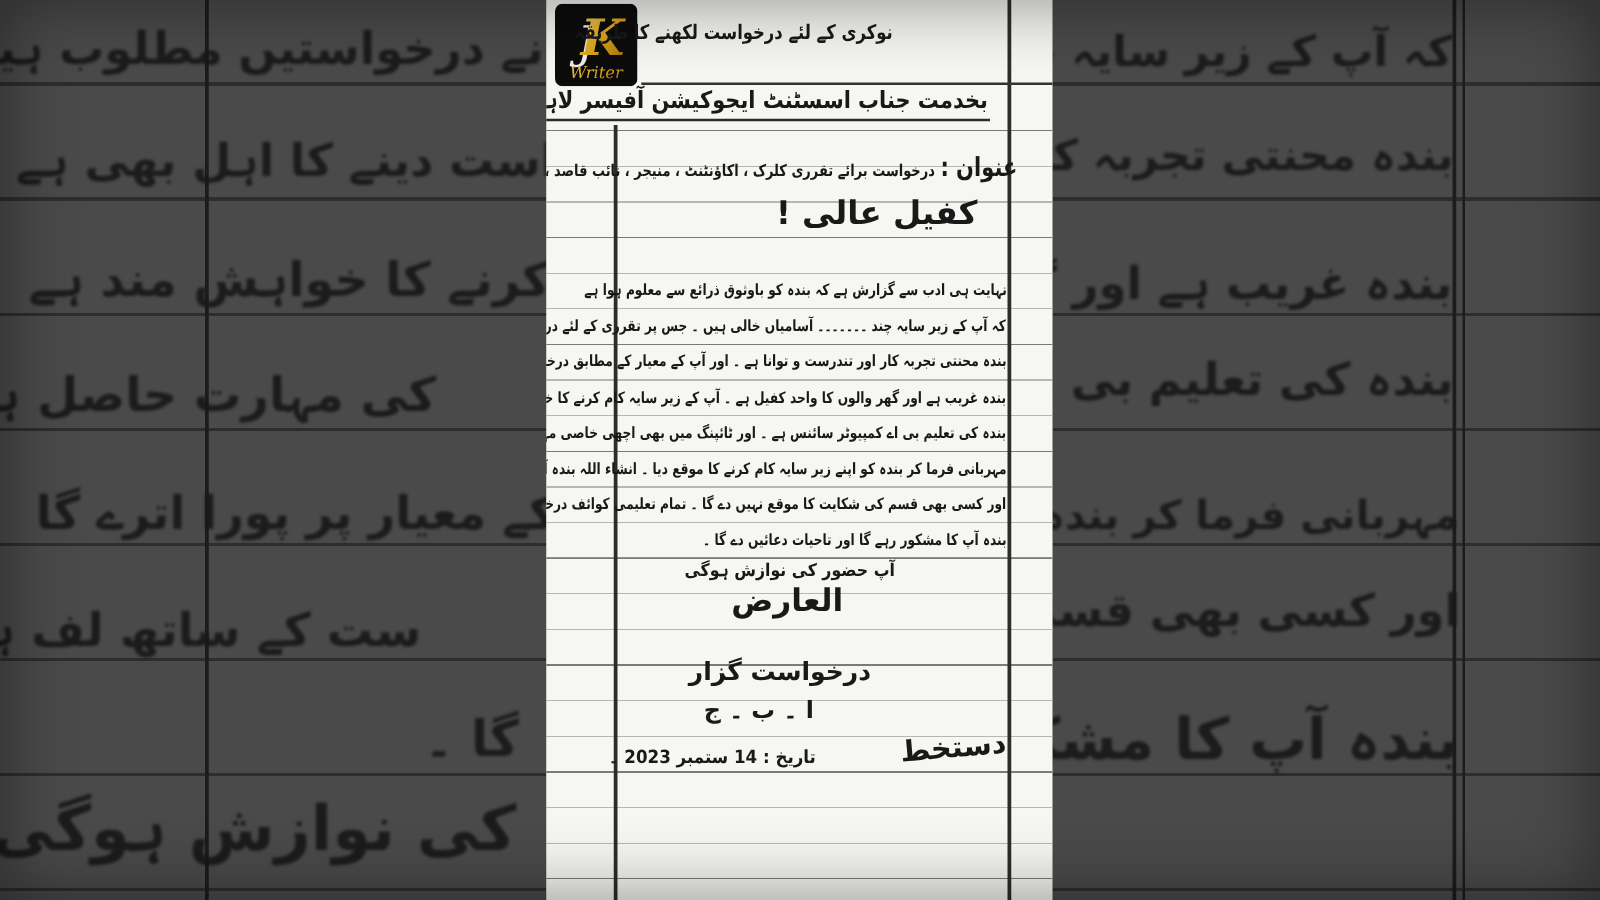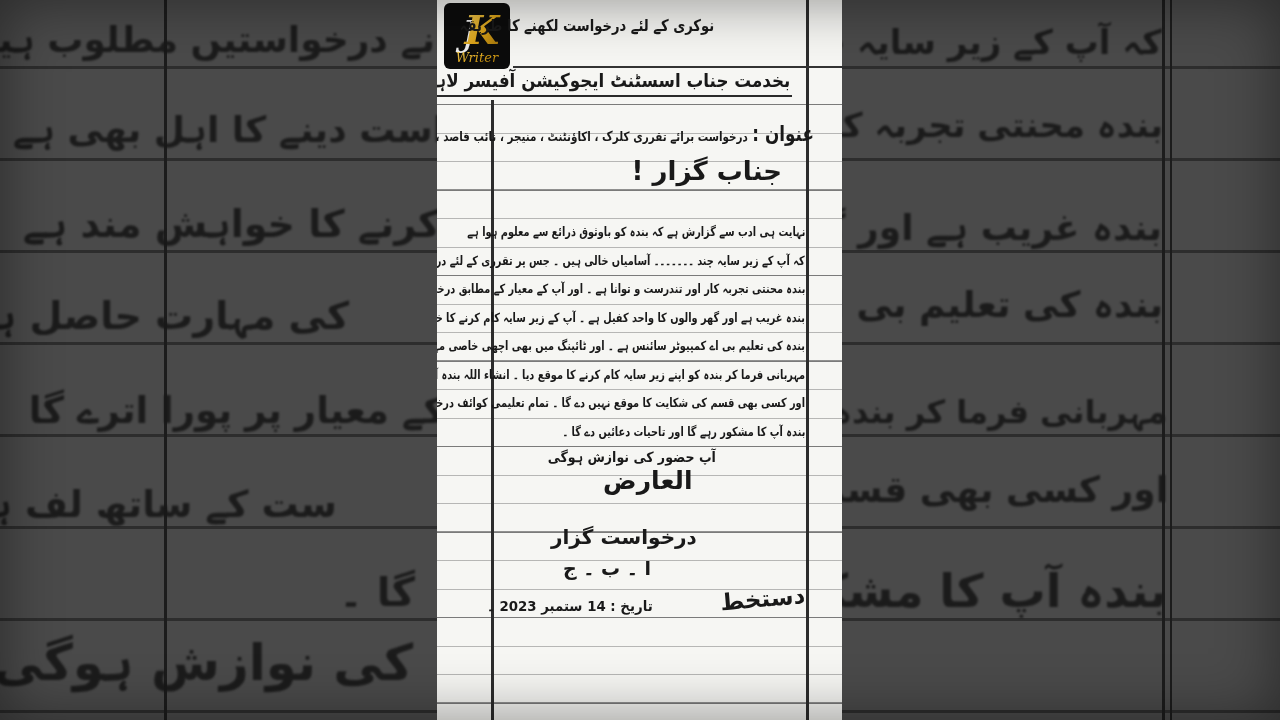--- a/index.html
+++ b/index.html
@@ -39,21 +39,21 @@
       line-height:1.25;transform-origin:right center;}
   #video-title{right:128px;top:16px;font-size:16px;transform:scaleX(.82);}
   #salutation{right:50px;top:69px;font-size:19px;transform:scaleX(.88);
       border-bottom:2px solid #2a2a2a;padding:0 2px 2px 6px;}
   #subject{right:28px;top:121px;transform:scaleX(.8);}
   #subject .subject-label{font-size:21px;}
   #subject .subject-text{font-size:13px;}
   #greeting{right:60px;top:155px;font-size:26px;}
   .bodyline{right:37px;font-size:12.5px;transform:scaleX(.78);}
   #courtesy{right:126px;top:449px;font-size:14px;transform:scaleX(.9);}
-  #al-ariz{left:166px;top:465px;font-size:25px;}
+  #al-ariz{left:148px;top:465px;font-size:25px;}
   #applicant-label{left:114px;top:525px;font-size:20px;}
   #applicant-name{left:126px;top:557px;font-size:19px;letter-spacing:2px;}
   #signature{left:283px;top:581px;font-size:23px;transform:rotate(-5deg);}
   #date-line{left:50px;top:597px;font-size:14.5px;transform:scaleX(.92);transform-origin:left center;}
   #logo{position:absolute;left:7px;top:3px;}
 </style>
 </head>
 <body>
 
 <div id="stage">
@@ -104,21 +104,21 @@
       <text x="33" y="59" font-family="DejaVu Serif, serif" font-size="13" font-style="italic" fill="url(#gold)" text-anchor="middle">Writer</text>
       <line x1="12" y1="62" x2="54" y2="62" stroke="url(#gold)" stroke-width="1"></line>
     </svg>
 
     <div id="video-title" class="hw">نوکری کے لئے درخواست لکھنے کا طریقہ</div>
     <div id="salutation" class="hw">بخدمت جناب اسسٹنٹ ایجوکیشن آفیسر لاہور</div>
     <div id="subject" class="hw">
       <span class="subject-label">عنوان :</span>
       <span class="subject-text">درخواست برائے تقرری کلرک ، اکاؤنٹنٹ ، منیجر ، نائب قاصد ،</span>
     </div>
-    <div id="greeting" class="hw">جناب گزار !</div>
+    <div id="greeting" class="hw">کفیل عالی !</div>
 
     <div class="hw bodyline" style="top:224px">نہایت ہی ادب سے گزارش ہے کہ بندہ کو باوثوق ذرائع سے معلوم ہوا ہے</div>
     <div class="hw bodyline" style="top:252.5px">کہ آپ کے زیر سایہ چند ۔۔۔۔۔۔۔ آسامیاں خالی ہیں ۔ جس پر تقرری کے لئے درخواستیں مطلوب ہیں</div>
     <div class="hw bodyline" style="top:281px">بندہ محنتی تجربہ کار اور تندرست و توانا ہے ۔ اور آپ کے معیار کے مطابق درخواست دینے کا اہل بھی ہے</div>
     <div class="hw bodyline" style="top:309.5px">بندہ غریب ہے اور گھر والوں کا واحد کفیل ہے ۔ آپ کے زیر سایہ کام کرنے کا خواہش مند ہے</div>
     <div class="hw bodyline" style="top:338px">بندہ کی تعلیم بی اے کمپیوٹر سائنس ہے ۔ اور ٹائپنگ میں بھی اچھی خاصی مہارت حاصل ہے ۔</div>
     <div class="hw bodyline" style="top:366.5px">مہربانی فرما کر بندہ کو اپنے زیر سایہ کام کرنے کا موقع دیا ۔ انشاء اللہ بندہ آپ کے معیار پر پورا اترے گا ۔</div>
     <div class="hw bodyline" style="top:395px">اور کسی بھی قسم کی شکایت کا موقع نہیں دے گا ۔ تمام تعلیمی کوائف درخواست کے ساتھ لف ہیں ۔</div>
     <div class="hw bodyline" style="top:423.5px">بندہ آپ کا مشکور رہے گا اور تاحیات دعائیں دے گا ۔</div>
 

